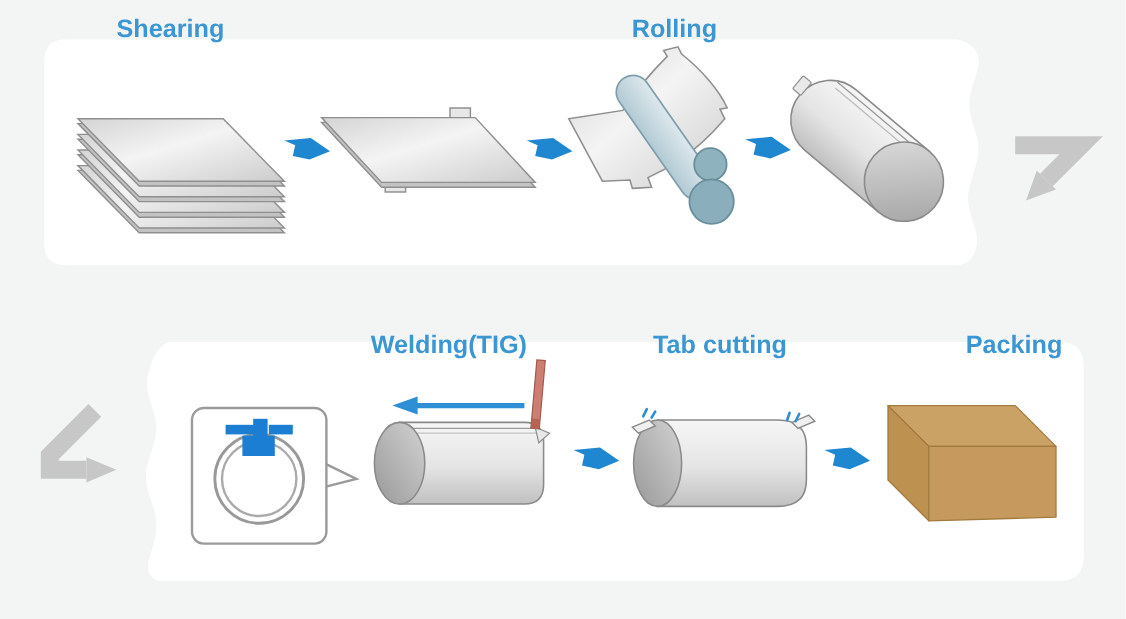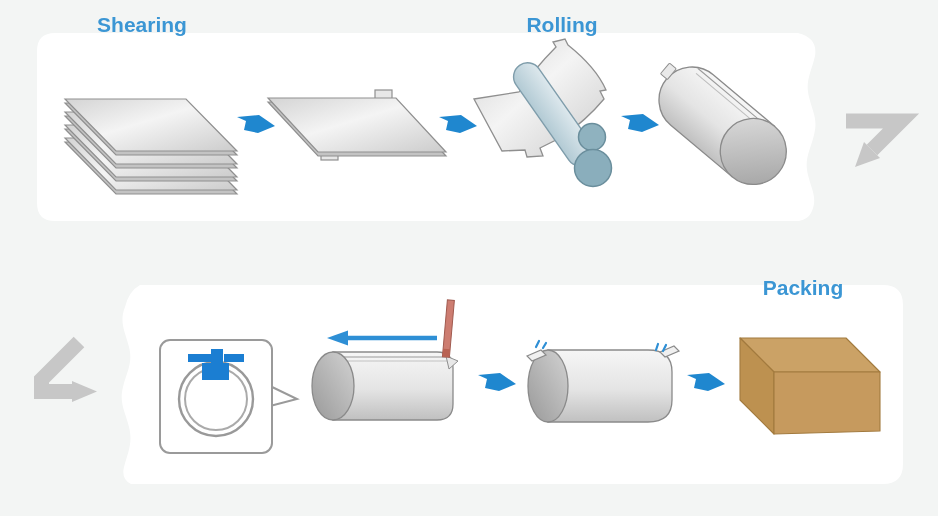--- a/index.html
+++ b/index.html
@@ -179,15 +179,17 @@
 
     <g stroke="#a27a3e" stroke-width="1.1" stroke-linejoin="round">
       <polygon points="740,338 846,338 880,372 774,372" fill="#cba266"></polygon>
       <polygon points="740,338 774,372 774,434 740,400" fill="#bd9150"></polygon>
       <polygon points="774,372 880,372 880,431 774,434" fill="#c69a5e"></polygon>
     </g>
   </svg>
 
   <div class="step-label" style="left:142px; top:13px;">Shearing</div>
   <div class="step-label" style="left:533px; top:13px;margin-left:29px;">Rolling</div>
-  <div class="step-label" style="left:803px; top:276px;text-align:right;">Packing</div>
+  <div class="step-label" style="left:374px; top:276px;">Welding(TIG)</div>
+  <div class="step-label" style="left:600px; top:276px;">Tab cutting</div>
+  <div class="step-label" style="left:845px; top:276px;text-align:right;">Packing</div>
 
 </div>
 
 </body></html>

